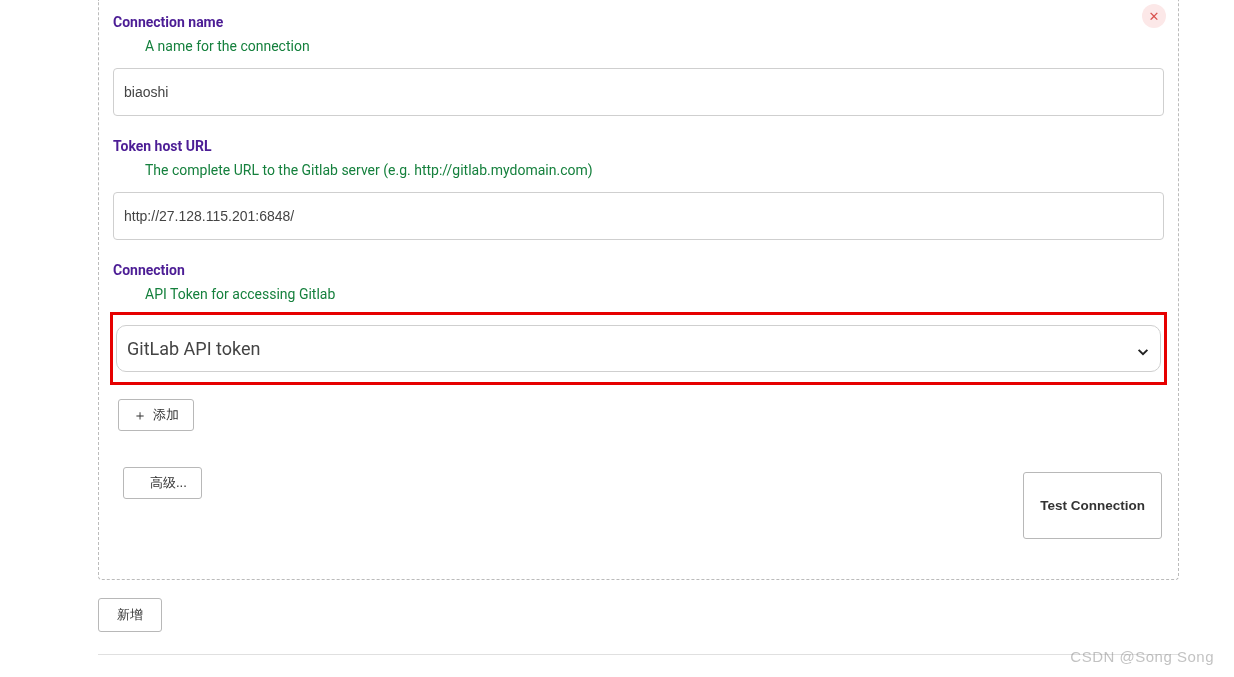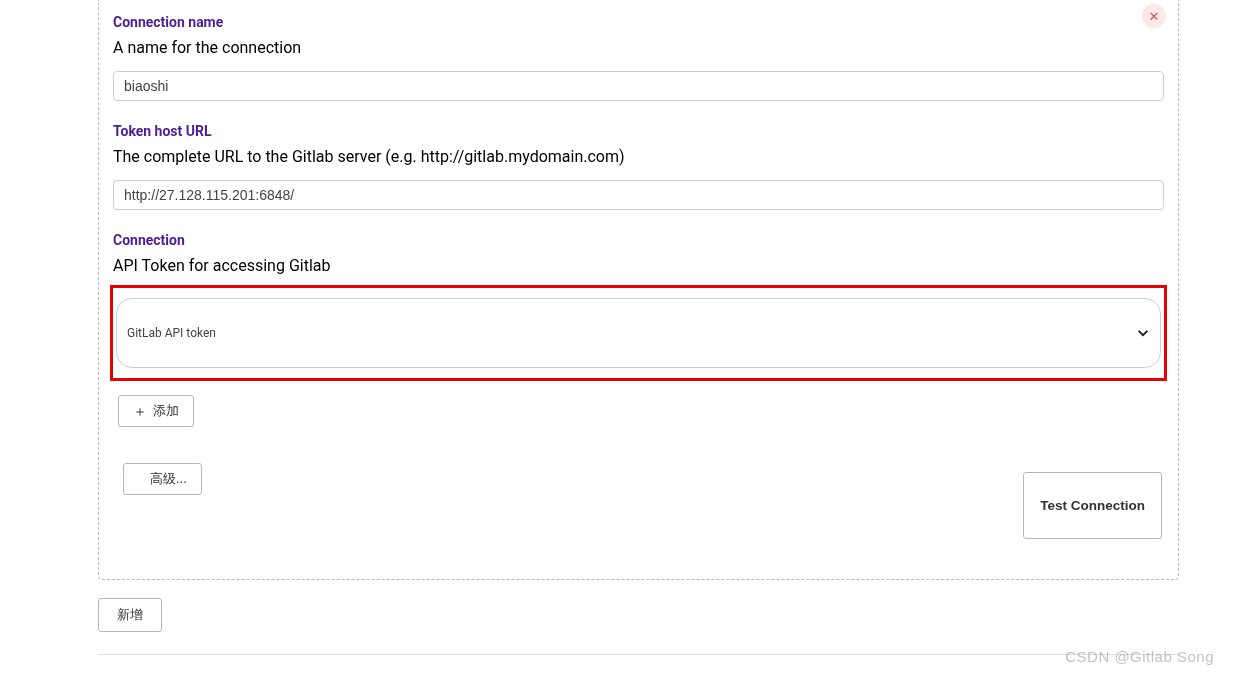--- a/index.html
+++ b/index.html
@@ -49,51 +49,52 @@
       margin-bottom: 22px;
     }
     .field-label {
       font-weight: 700;
       color: #4c1d95;
       display: block;
       margin-bottom: 8px;
       font-size: 14px;
     }
     .field-desc {
-      color: #000000;
-      font-size: 16px;
+      color: #15803d;
+      font-size: 14px;
       margin-bottom: 14px;
       display: block;
+      margin-left: 32px;
     }
     .text-input {
       width: 100%;
       border: 1px solid #cfcfcf;
       border-radius: 4px;
-      padding: 6px 10px;
+      padding: 15px 10px;
       font-size: 14px;
       color: #444;
       outline: none;
       background: #fff;
     }
     .highlight-box {
       border: 3px solid #e60000;
       margin: 0 -3px;
       padding: 10px 3px;
       margin-top: -4px;
     }
     .select-wrapper {
       position: relative;
       width: 100%;
     }
     .select-input {
       width: 100%;
       border: 1px solid #cfcfcf;
-      border-radius: 16px;
-      padding: 27px 10px;
-      font-size: 12px;
+      border-radius: 10px;
+      padding: 12px 10px;
+      font-size: 18px;
       color: #444;
       background: #fff;
       cursor: pointer;
       display: flex;
       justify-content: space-between;
       align-items: center;
     }
     .chevron-icon {
       width: 14px;
       height: 14px;
@@ -216,13 +217,13 @@
     </button>
   </div>
 
   <button class="btn btn-new">
     <span>新增</span>
   </button>
 
   <hr class="divider">
 </div>
 
-<div class="watermark">CSDN @Gitlab  Song</div>
+<div class="watermark">CSDN @Song  Song</div>
 
 </body></html>

